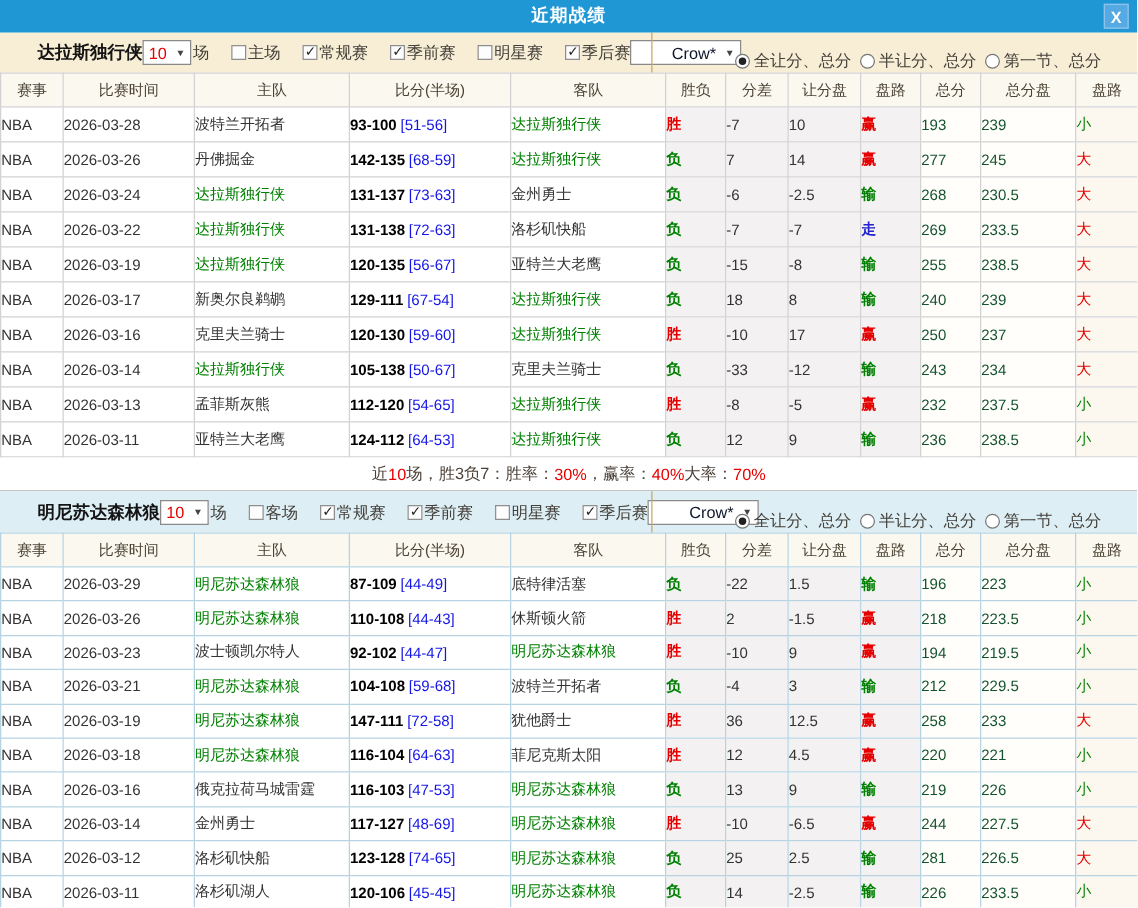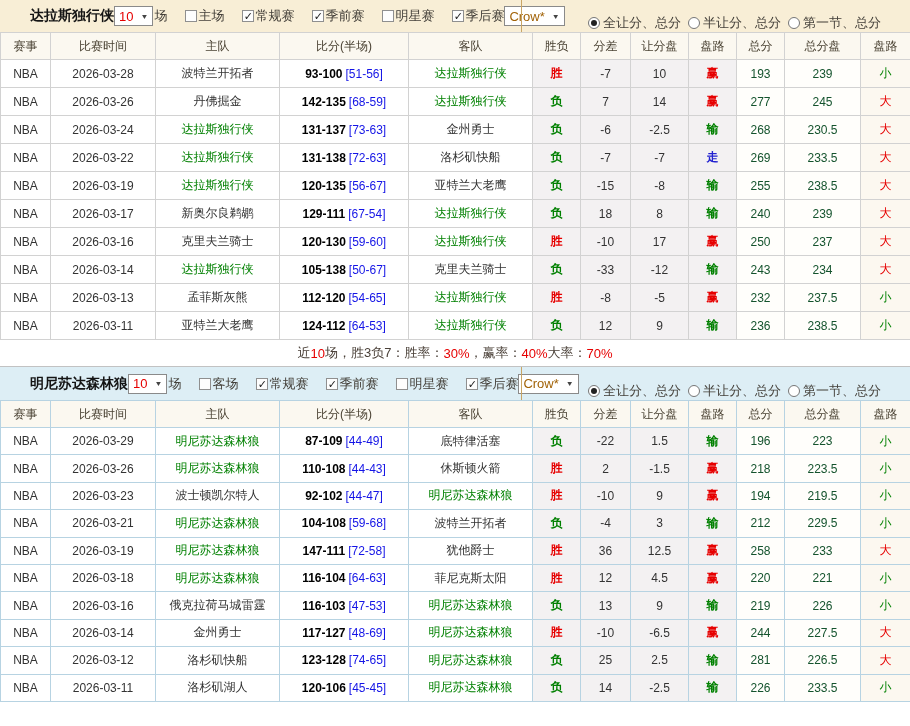--- a/index.html
+++ b/index.html
@@ -13,31 +13,31 @@
 
   
   .fbar{height:32px;display:flex;align-items:stretch;font-size:13px;color:#44403a;}
   .fbar2{height:33px;}
   .fleft{width:521px;display:flex;align-items:center;padding-left:30px;box-sizing:border-box;white-space:nowrap;}
   .fright{flex:1;border-left:1px solid #c9a565;display:flex;align-items:flex-end;padding-left:66px;white-space:nowrap;}
   .team{font-weight:bold;font-size:14px;color:#141414;width:205px;display:inline-block;}
   .sel{display:inline-flex;align-items:center;border:1px solid #8a8a8a;background:#fff;height:18px;padding:0 4px;gap:7px;cursor:pointer;}
   .selv{font-size:13px;}
   .selv.redv{color:#e60000;}
-  .selv.darkv{color:#a16207;}
+  .selv.darkv{color:#0f172a;margin-left:28px;}
   .arr{font-size:8px;color:#444;transform:scaleY(0.9);}
   .cb{display:inline-flex;align-items:center;cursor:pointer;margin-left:1px;padding-left:17px;}
   .box{width:12px;height:12px;border:1px solid #8f8f8f;background:#fdfdfd;font-size:11px;line-height:11px;text-align:center;color:#222;font-weight:bold;display:inline-block;box-sizing:border-box;}
   .cblab{margin-left:1px;}
   .rd{display:inline-flex;align-items:center;margin-right:7px;cursor:pointer;}
   .rcir{width:12px;height:12px;border:1px solid #767676;border-radius:50%;background:#fff;display:inline-block;position:relative;margin-right:3px;box-sizing:border-box;}
   .rcir.rsel::after{content:"";position:absolute;left:2px;top:2px;width:6px;height:6px;border-radius:50%;background:#222;}
 
   
-  table.tbl{border-collapse:collapse;table-layout:fixed;width:910px;font-size:12px;color:#333;text-align:center;border-radius:18px;}
+  table.tbl{border-collapse:collapse;table-layout:fixed;width:910px;font-size:12px;color:#333;border-radius:18px;}
   .tbl td,.tbl th{padding:0;overflow:hidden;white-space:nowrap;}
   .tbl1 td,.tbl1 th{border:1px solid #d2d2d2;}
   .tbl2 td,.tbl2 th{border:1px solid #b7d3e2;}
   .tbl th{height:26px;background:#fbf8f0;font-weight:400;color:#4a4233;font-size:12px;}
   .tbl1 td{height:27px;}
   .tbl2 td{height:26.4px;}
   col.c-mid{background:#f3f1f2;}
   col.c-tot{background:#fffefb;}
   col.c-last{background:#fcf8f0;}
   .green{color:#008000;}
@@ -50,20 +50,24 @@
 
   
   .summary{height:26px;border-bottom:1px solid #c2c2c2;display:flex;align-items:center;justify-content:center;font-size:13px;background:#fff;}
   .s-dark{color:#4a4038;}
   .s-red{color:#e60000;}
 </style>
 </head>
 <body>
 
 <div id="app">
+  <div class="titlebar">
+    <span class="title">近期战绩</span>
+    <button class="close">X</button>
+  </div>
   <div>
       <div class="fbar" style="background: rgb(248, 238, 214);">
         <div class="fleft">
           <span class="team">达拉斯独行侠</span>
           <span class="sel">
             <span class="selv redv">10</span>
             <span class="arr">▼</span>
           </span>
           <span class="cblab">场</span>
           <label class="cb">

